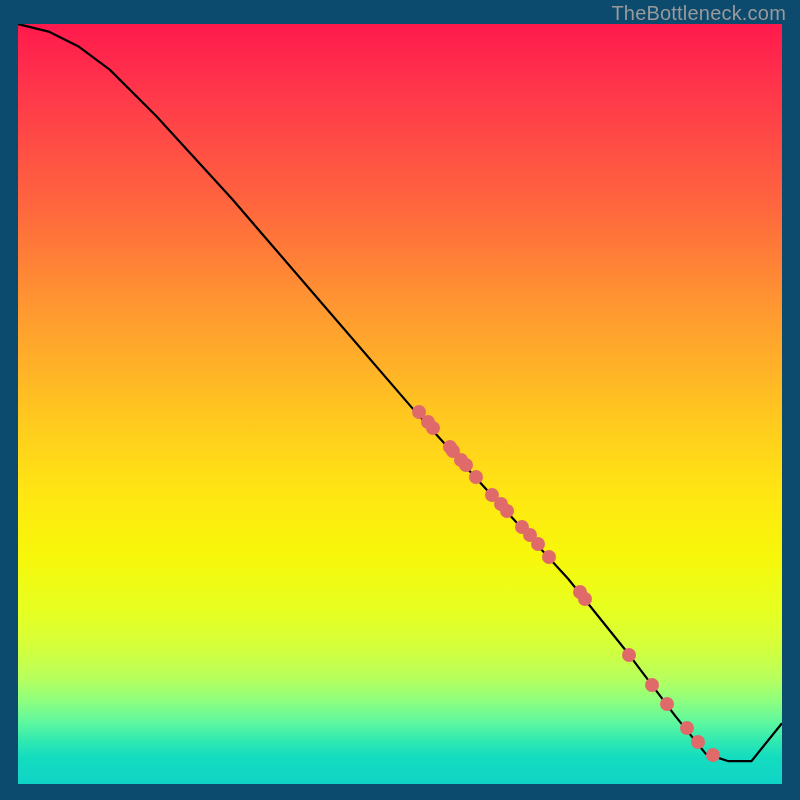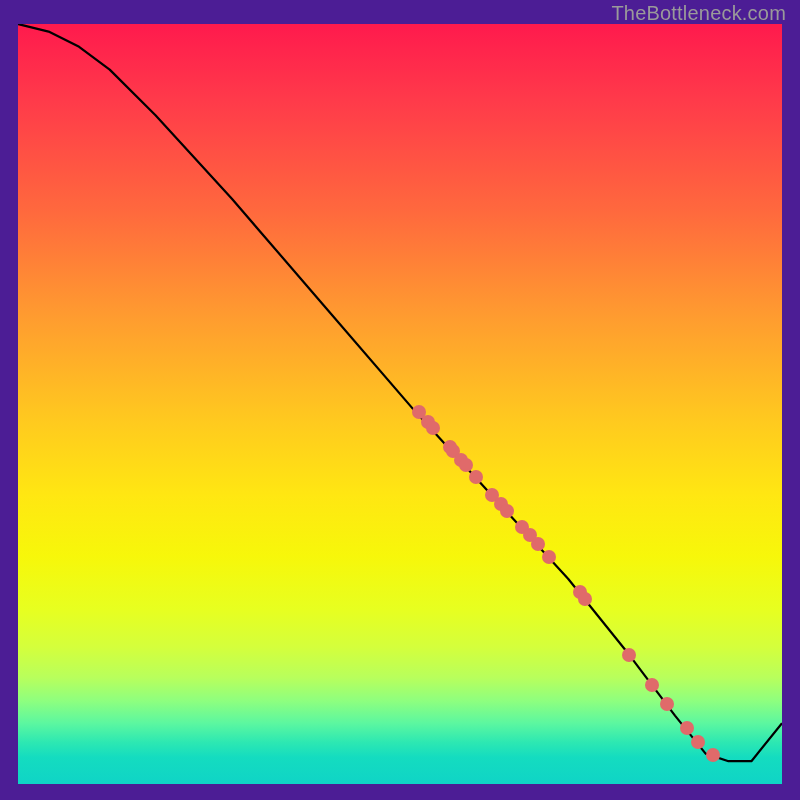--- a/index.html
+++ b/index.html
@@ -10,21 +10,21 @@
     overflow: hidden;
     background: #000;
     font-family: Arial, Helvetica, sans-serif;
   }
   .frame {
     position: absolute;
     left: 0;
     top: 0;
     width: 800px;
     height: 800px;
-    background: #4c1d95;
+    background: #0c4a6e;
   }
   .plot {
     position: absolute;
     left: 18px;
     top: 24px;
     width: 764px;
     height: 760px;
     overflow: hidden;
   }
   .gradient {

